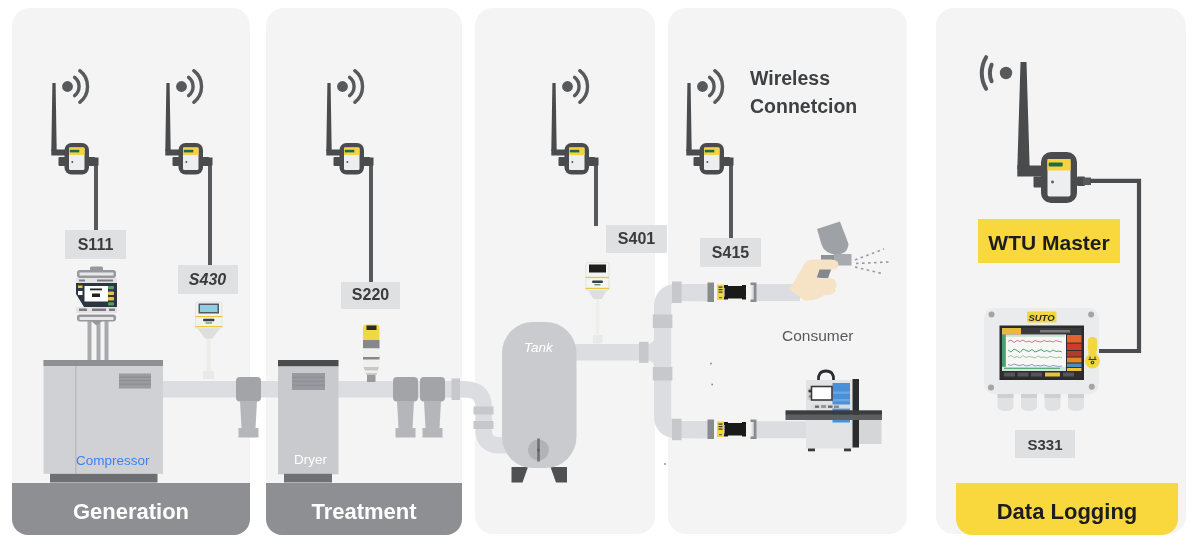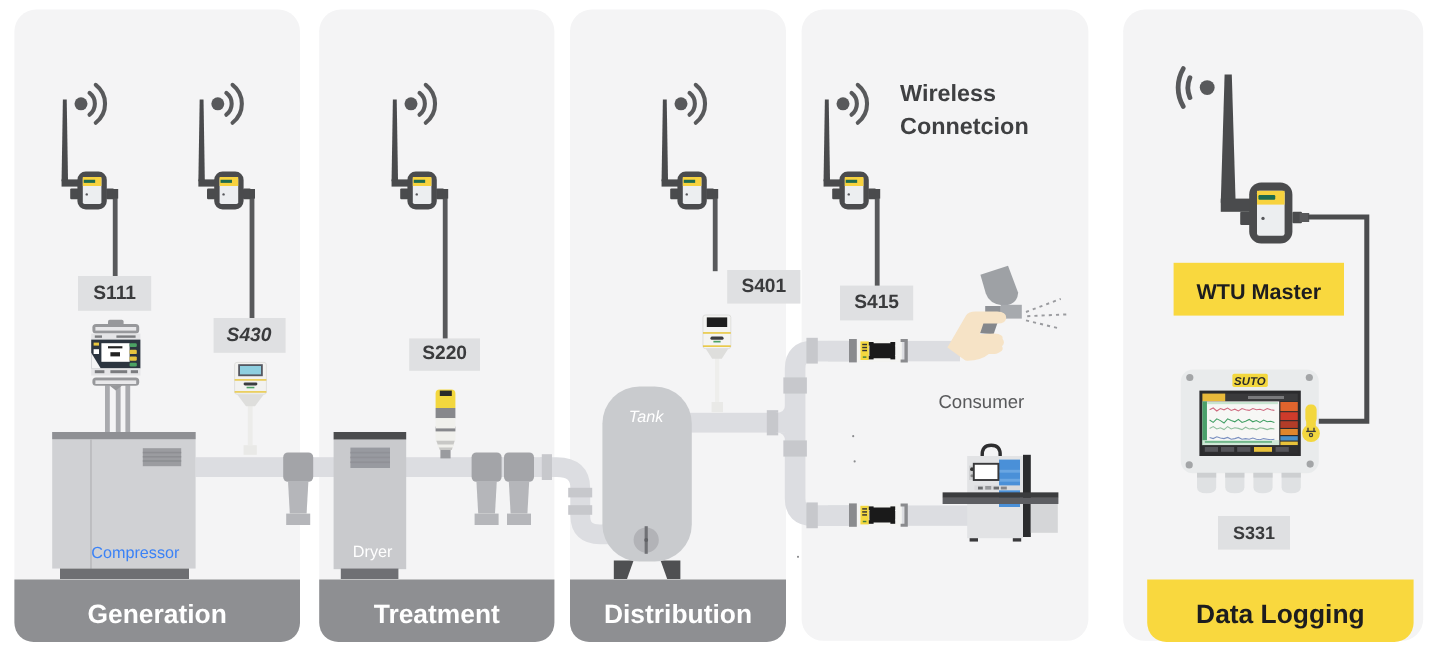--- a/index.html
+++ b/index.html
@@ -5,21 +5,21 @@
   html,body{margin:0;padding:0;background:#ffffff;}
   #c{position:relative;width:1200px;height:549px;background:#ffffff;overflow:hidden;
      font-family:"Liberation Sans",sans-serif;}
   .panel{position:absolute;top:8px;height:526px;background:#f4f4f5;border-radius:18px;}
   .banner{position:absolute;top:482.5px;height:52px;background:#8e8f92;
      border-radius:0 0 16px 16px;color:#ffffff;font-weight:bold;font-size:22px;
      display:flex;align-items:center;justify-content:center;padding-top:7px;box-sizing:border-box;}
   .banner.yel{background:#f9d83e;color:#1d1d1f;}
   .lbl{position:absolute;background:#dfe0e2;color:#3a3b3d;font-weight:bold;font-size:16px;
      display:flex;align-items:center;justify-content:center;}
-  .lbl.yel{background:#f9d83e;color:#1d1d1f;font-size:18px;padding-top:4px;box-sizing:border-box;}
+  .lbl.yel{background:#f9d83e;color:#1d1d1f;font-size:21px;padding-top:4px;box-sizing:border-box;}
   svg{position:absolute;left:0;top:0;}
   .txt{position:absolute;color:#58595b;}
 </style>
 </head>
 <body>
 <div id="c">
 
   <div class="panel" style="left:12px;width:238px;"></div>
   <div class="panel" style="left:266px;width:196px;"></div>
   <div class="panel" style="left:475px;width:180px;"></div>
@@ -327,15 +327,14 @@
   <div class="lbl yel" style="left:978px;top:219px;width:142px;height:44px;">WTU Master</div>
 
   <div class="txt" style="left:750px;top:64px;font-size:19.5px;font-weight:bold;color:#3f4042;line-height:28px;">Wireless<br>Connetcion</div>
   <div class="txt" style="left:782px;top:327px;font-size:15.5px;">Consumer</div>
   <div class="txt" style="left:76px;top:453px;font-size:13.5px;color:#3b82f6;">Compressor</div>
   <div class="txt" style="left:294px;top:452px;font-size:13.5px;color:#ffffff;">Dryer</div>
   <div class="txt" style="left:524px;top:340px;font-size:13.5px;color:#ffffff;font-style:italic;">Tank</div>
 
   <div class="banner" style="left:12px;width:238px;">Generation</div>
   <div class="banner" style="left:266px;width:196px;">Treatment</div>
-  <div class="banner" style="left:475px;width:180px;">Distribution</div>
   <div class="banner yel" style="left:956px;width:222px;">Data Logging</div>
 </div>
 
 </body></html>

